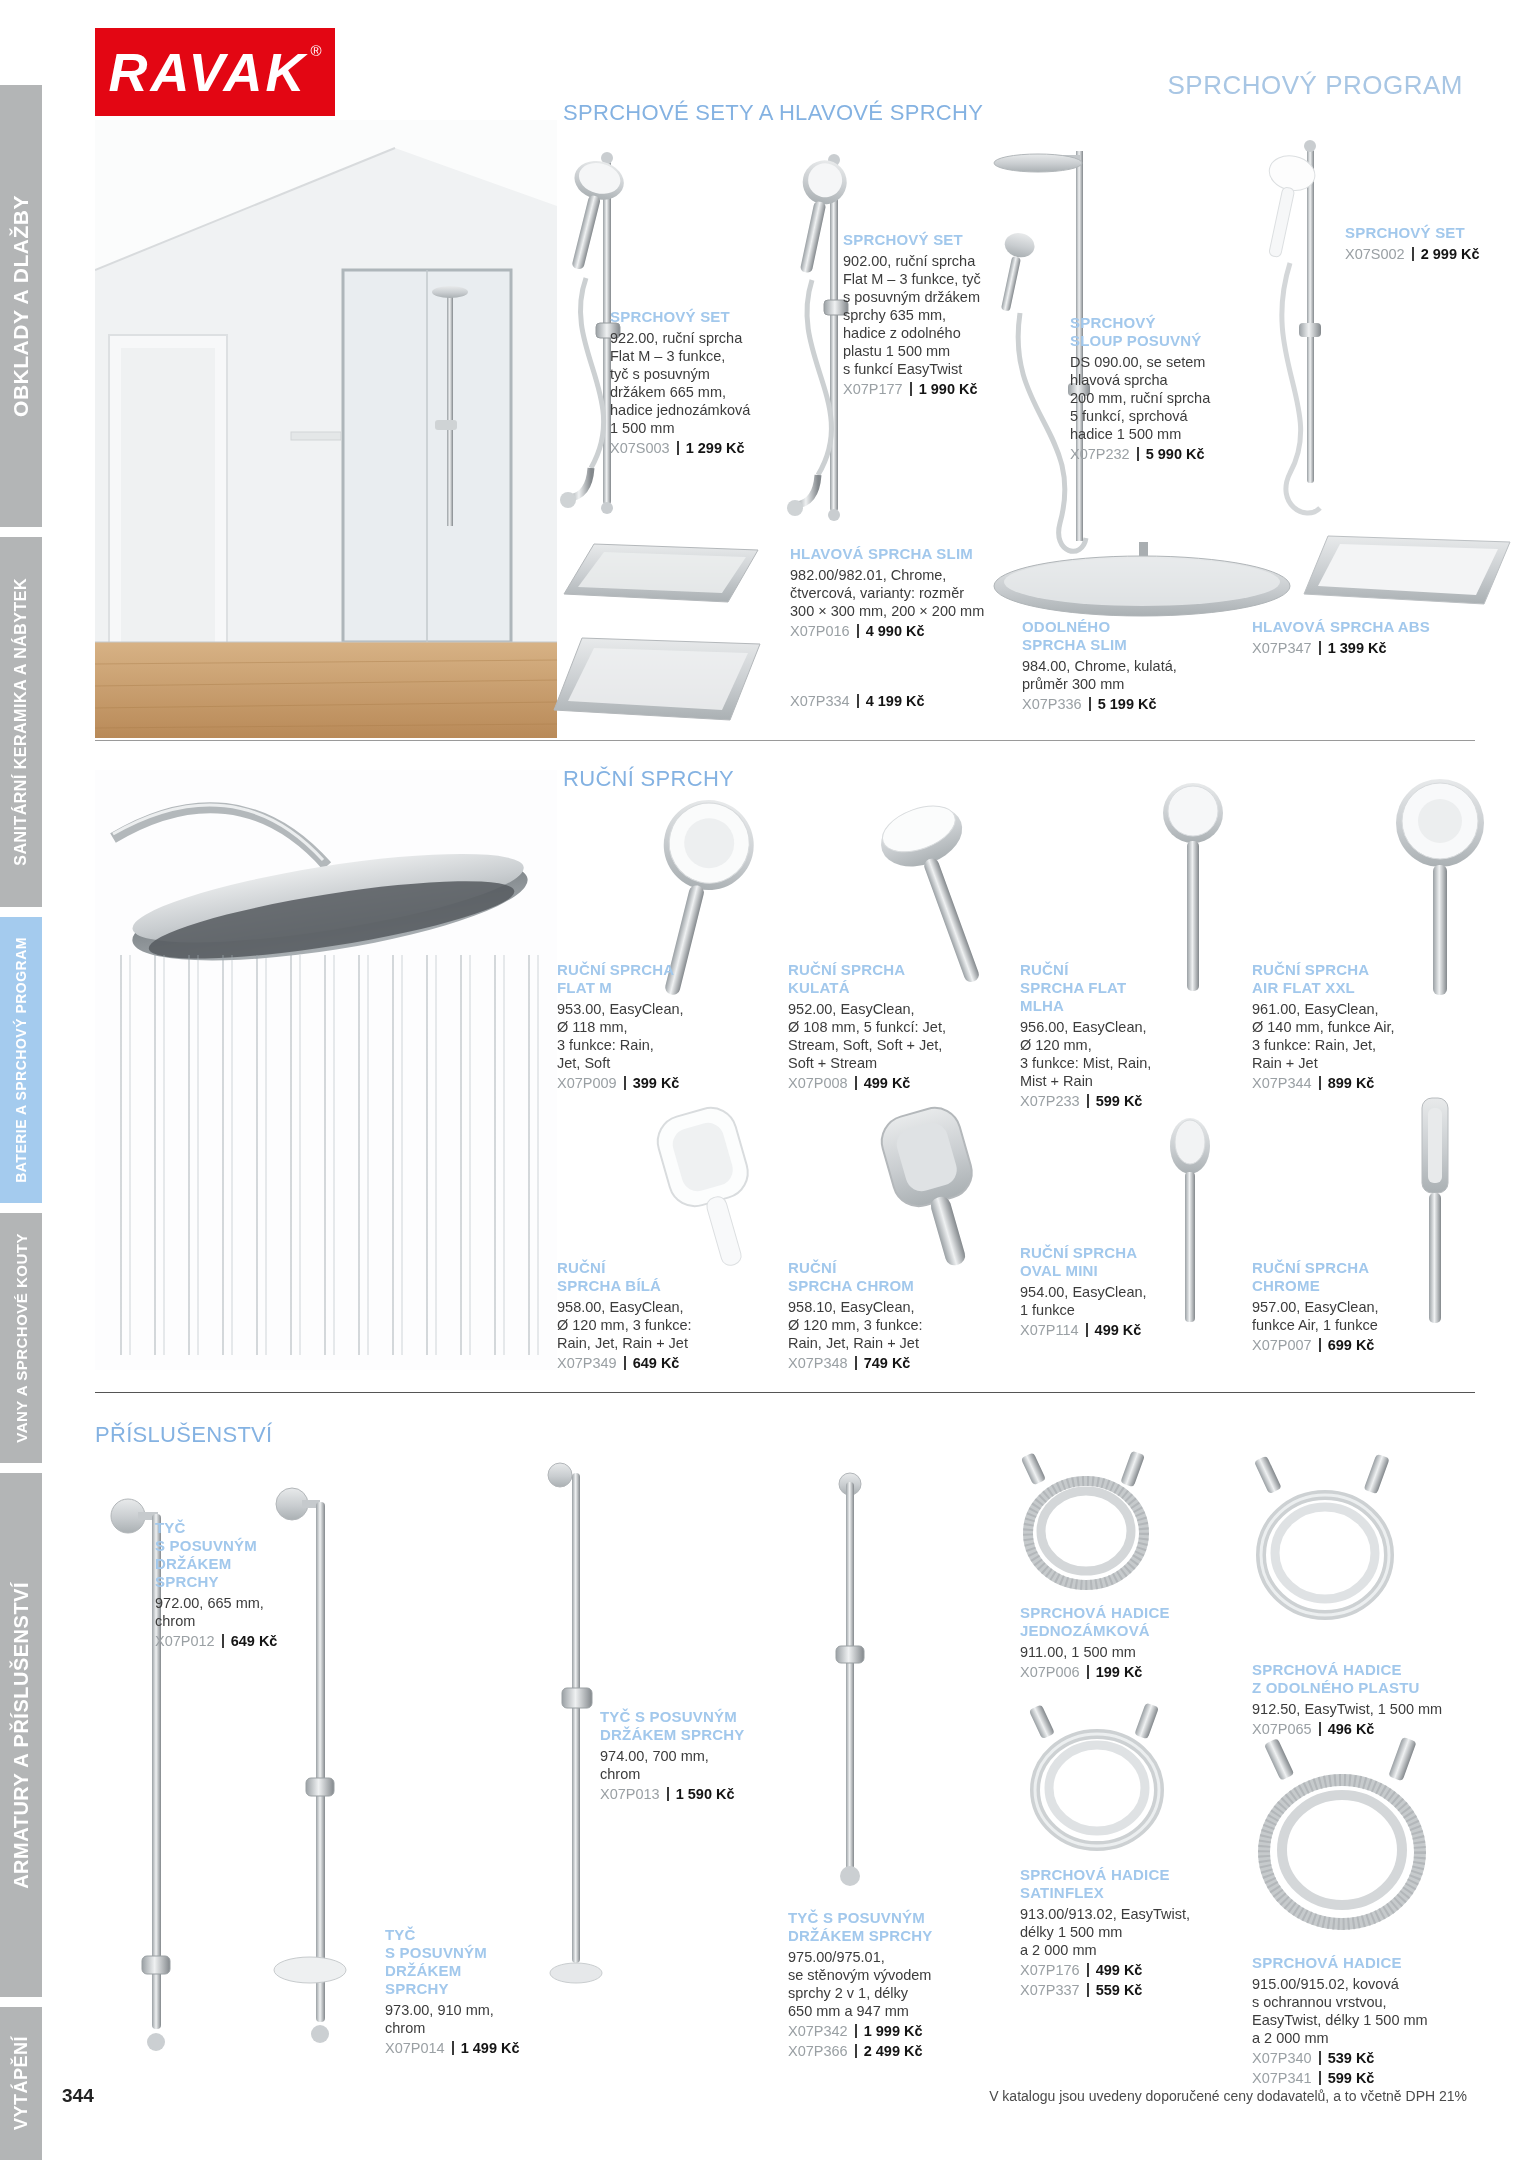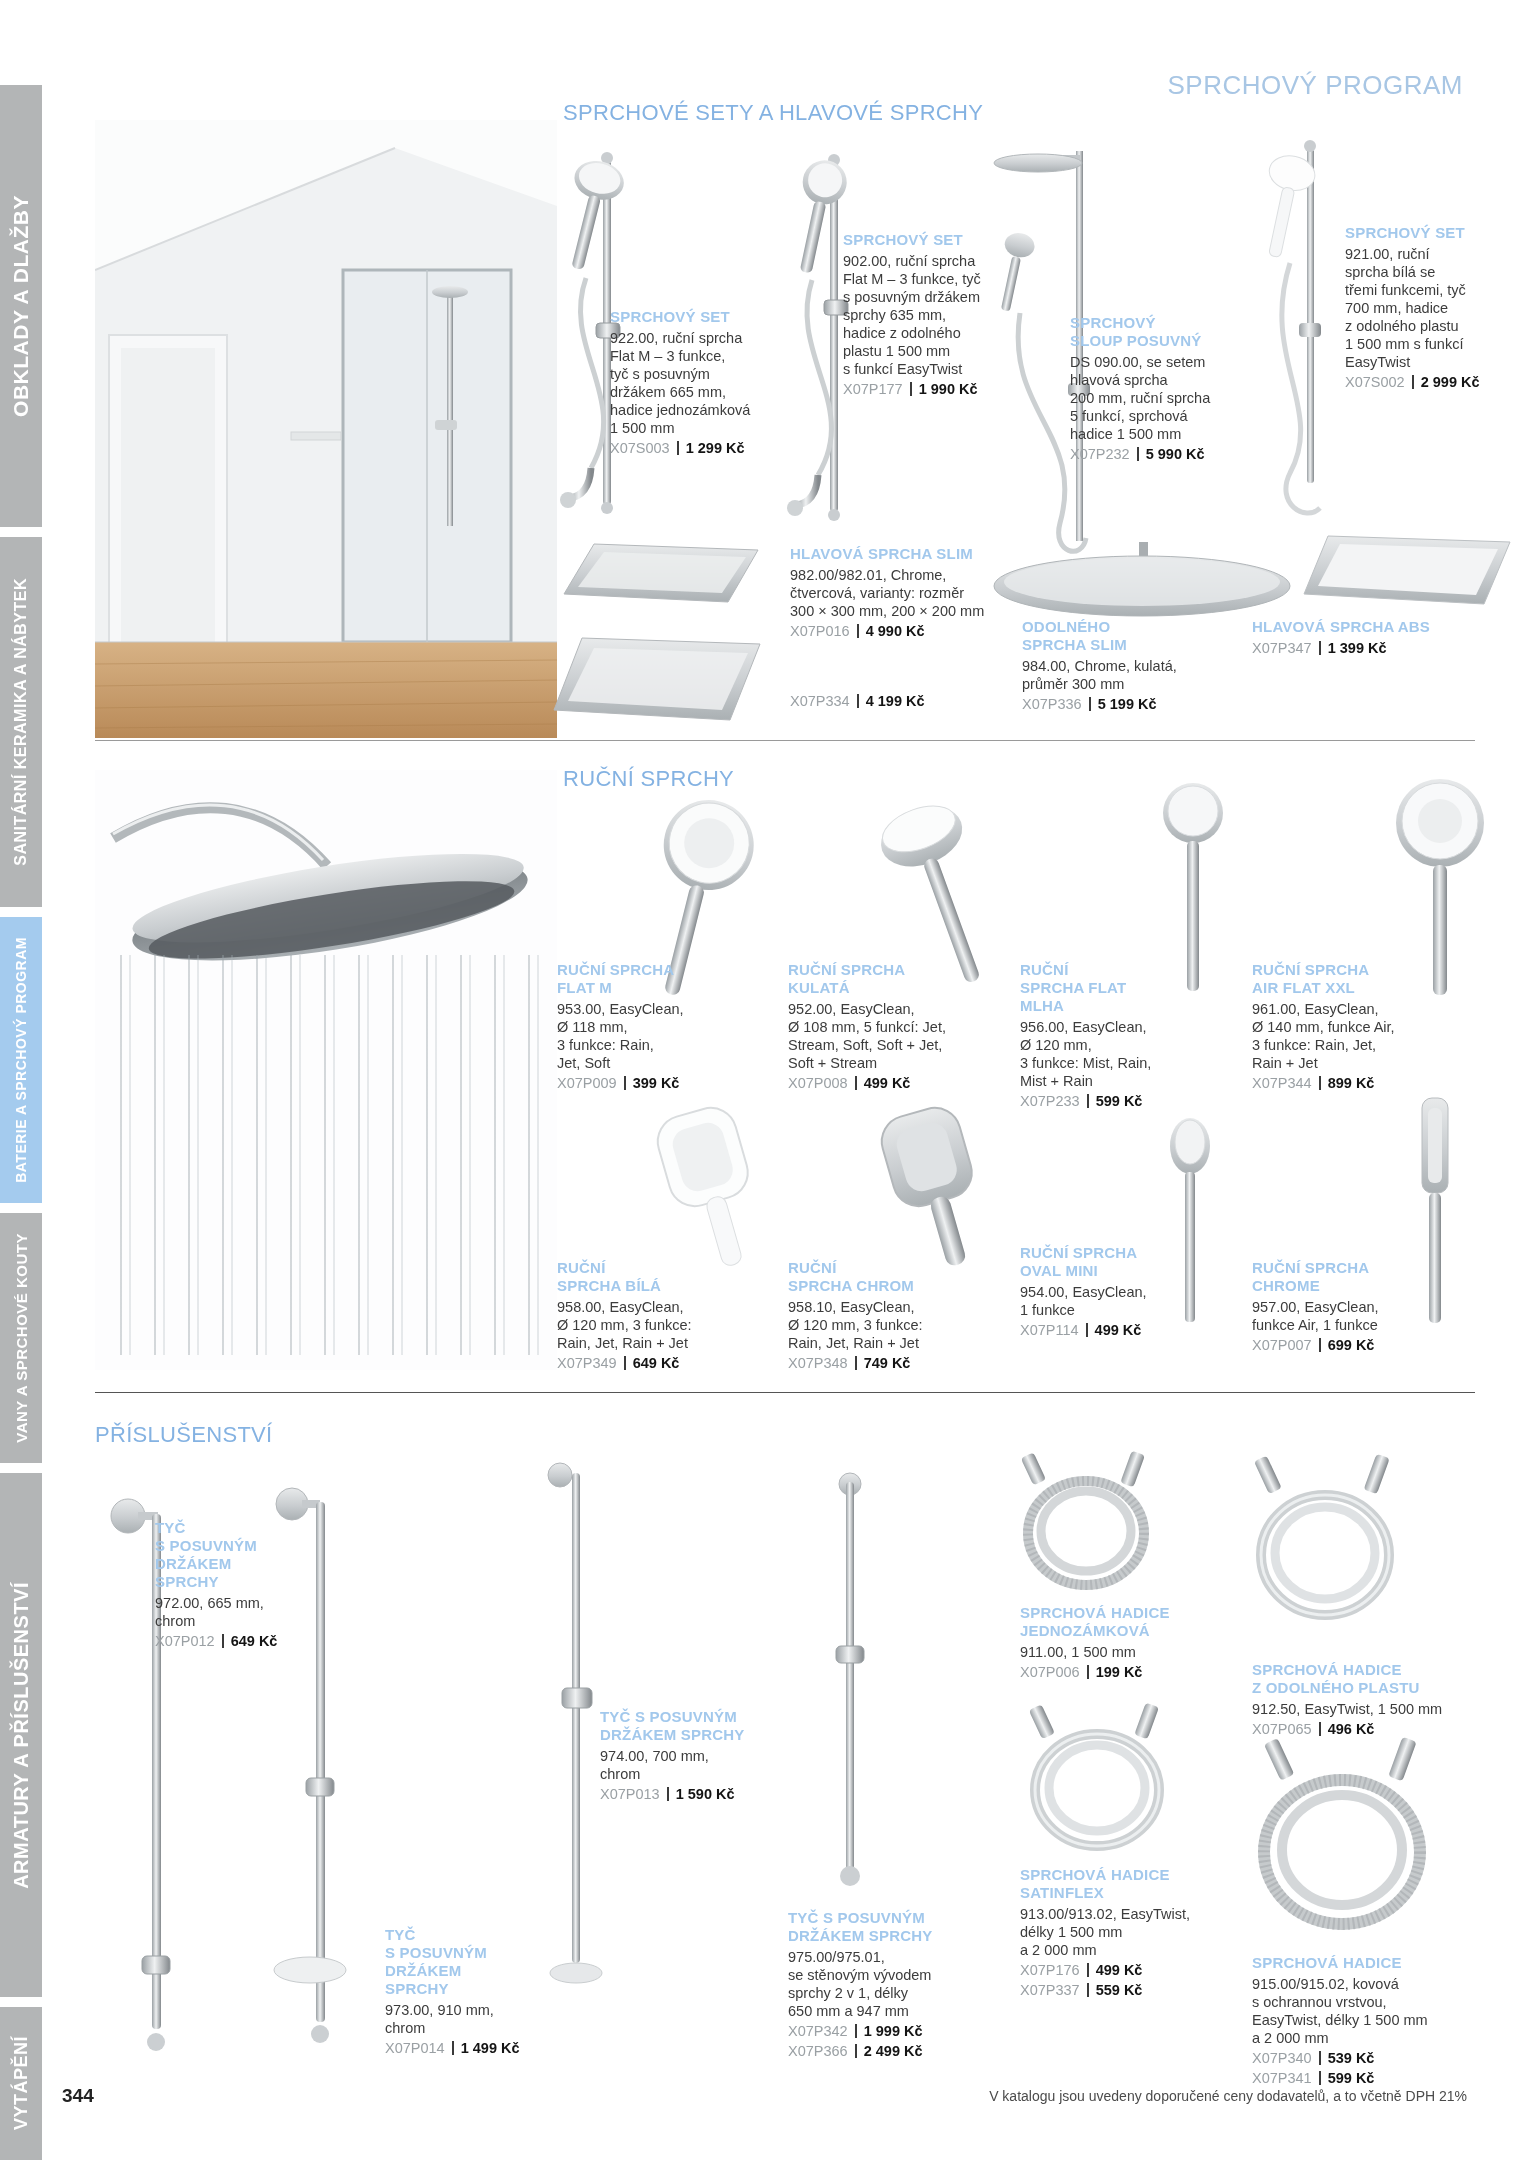--- a/index.html
+++ b/index.html
@@ -78,20 +78,24 @@
   <div class="side" style="top:1213px;height:250px">
     <span style="font-size:15px">VANY A SPRCHOVÉ KOUTY</span>
     </div>
   <div class="side" style="top:1473px;height:524px">
     <span style="font-size:20px">ARMATURY A PŘÍSLUŠENSTVÍ</span>
     </div>
   <div class="side" style="top:2007px;height:153px">
     <span style="font-size:18px">VYTÁPĚNÍ</span>
     </div>
 
+  <div class="logo">
+    <span class="logo-t">RAVAK</span>
+    <span class="logo-r">®</span>
+  </div>
   <div class="prog">SPRCHOVÝ PROGRAM</div>
   <div class="sechead" style="left:563px;top:100px">SPRCHOVÉ SETY A HLAVOVÉ SPRCHY</div>
 
   <div class="img" style="left:95px;top:120px">
     <svg width="462" height="618" viewBox="0 0 462 618">
       <rect width="462" height="618" fill="#f0f2f3"></rect>
       <polygon points="0,0 462,0 462,86 300,28 0,150" fill="#fbfcfc"></polygon>
       <line x1="0" y1="150" x2="300" y2="28" stroke="#d8dbdd" stroke-width="2"></line>
       <rect x="14" y="215" width="118" height="330" fill="#f7f8f9" stroke="#dde0e2" stroke-width="2"></rect>
       <rect x="26" y="228" width="94" height="304" fill="#eff1f2"></rect>
@@ -234,27 +238,20 @@
 5 funkcí, sprchová
 hadice 1 500 mm</div>
     <div class="pline">
       <span class="pcode">X07P232</span>
         <span class="psep"></span>
         <span class="pprice">5 990 Kč</span>
       </div>
   </div>
   <div class="prod" style="left:1345px;top:224px;width:160px">
     <div class="pname">SPRCHOVÝ SET</div>
-    <div class="pdesc">921.00, ruční
-sprcha bílá se
-třemi funkcemi, tyč
-700 mm, hadice
-z odolného plastu
-1 500 mm s funkcí
-EasyTwist</div>
     <div class="pline">
       <span class="pcode">X07S002</span>
         <span class="psep"></span>
         <span class="pprice">2 999 Kč</span>
       </div>
   </div>
   <div class="prod" style="left:790px;top:545px;width:250px">
     <div class="pname">HLAVOVÁ SPRCHA SLIM</div>
     <div class="pdesc">982.00/982.01, Chrome,
 čtvercová, varianty: rozměr

